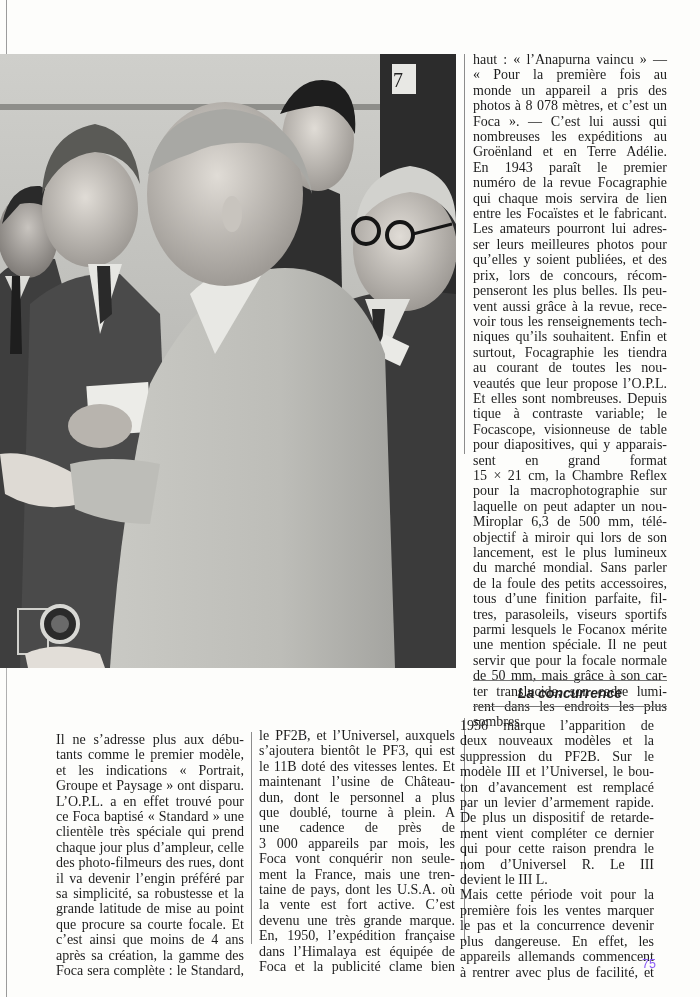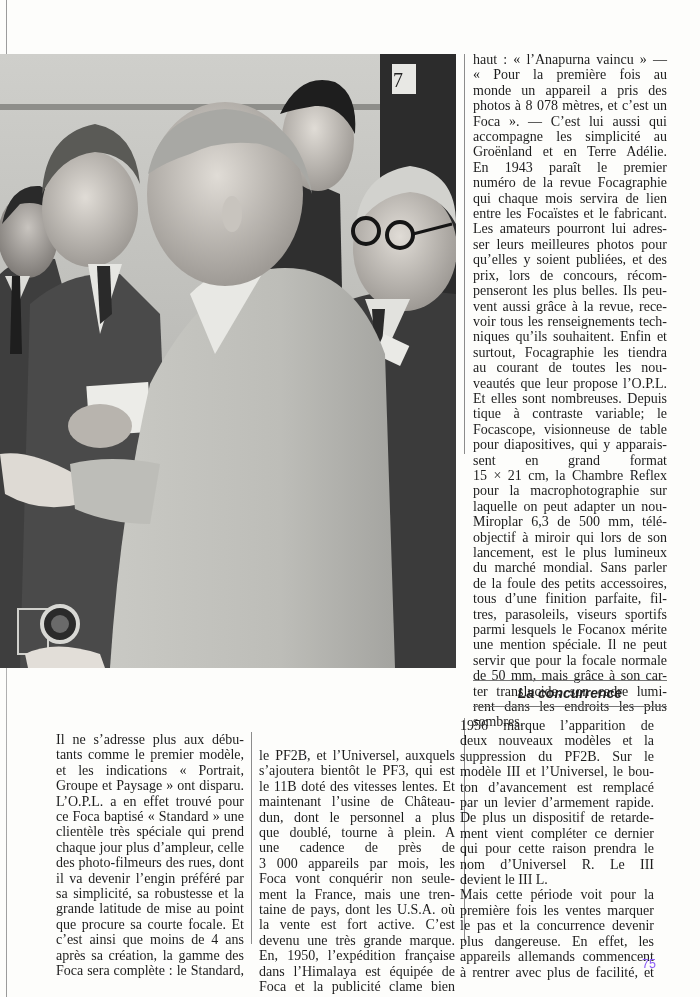--- a/index.html
+++ b/index.html
@@ -19,21 +19,21 @@
   .photo svg { display: block; }
   .col {
     position: absolute; font-size: 14px; line-height: 15.4px;
     text-align: justify; hyphens: manual;
   }
   .rule-v { position: absolute; width: 1px; background: #8c8c8c; }
   .rule-h { position: absolute; height: 1px; background: #777; }
   .col-right-top { left: 473px; top: 52px; width: 194px; }
   .col-right-bottom { left: 460px; top: 718px; width: 194px; }
   .col-left { left: 56px; top: 732px; width: 188px; }
-  .col-mid { left: 259px; top: 748px; width: 196px; }
+  .col-mid { left: 259px; top: 728px; width: 196px; }
   .section-title {
     position: absolute; left: 473px; top: 681px; width: 194px; height: 25px;
     text-align: center; font-family: "Liberation Sans", "DejaVu Sans", sans-serif;
     font-style: italic; font-weight: bold; font-size: 14px; line-height: 25px;
     color: #222;
   }
   .page-number {
     position: absolute; left: 642px; top: 957px;
     font-family: Liberation Sans, sans-serif;
     font-size: 12.5px; color: #8b5cf6;
@@ -121,21 +121,21 @@
 <div class="rule-v" style="left:464px; top:54px; height:400px;"></div>
 <div class="rule-v" style="left:464px; top:718px; height:225px;"></div>
 <div class="rule-v" style="left:251px; top:732px; height:212px;"></div>
 
 <div class="col col-right-top" id="col-rt">
     <span class="line">haut : « l’Anapurna vaincu » —</span>
     <span class="line">« Pour la première fois au</span>
     <span class="line">monde un appareil a pris des</span>
     <span class="line">photos à 8 078 mètres, et c’est un</span>
     <span class="line">Foca ». — C’est lui aussi qui</span>
-    <span class="line">accompagne les simplicité au</span>
+    <span class="line">nombreuses les expéditions au</span>
     <span class="line">Groënland et en Terre Adélie.</span>
     <span class="line">En 1943 paraît le premier</span>
     <span class="line">numéro de la revue Focagraphie</span>
     <span class="line">qui chaque mois servira de lien</span>
     <span class="line">entre les Focaïstes et le fabricant.</span>
     <span class="line">Les amateurs pourront lui adres-</span>
     <span class="line">ser leurs meilleures photos pour</span>
     <span class="line">qu’elles y soient publiées, et des</span>
     <span class="line">prix, lors de concours, récom-</span>
     <span class="line">penseront les plus belles. Ils peu-</span>

